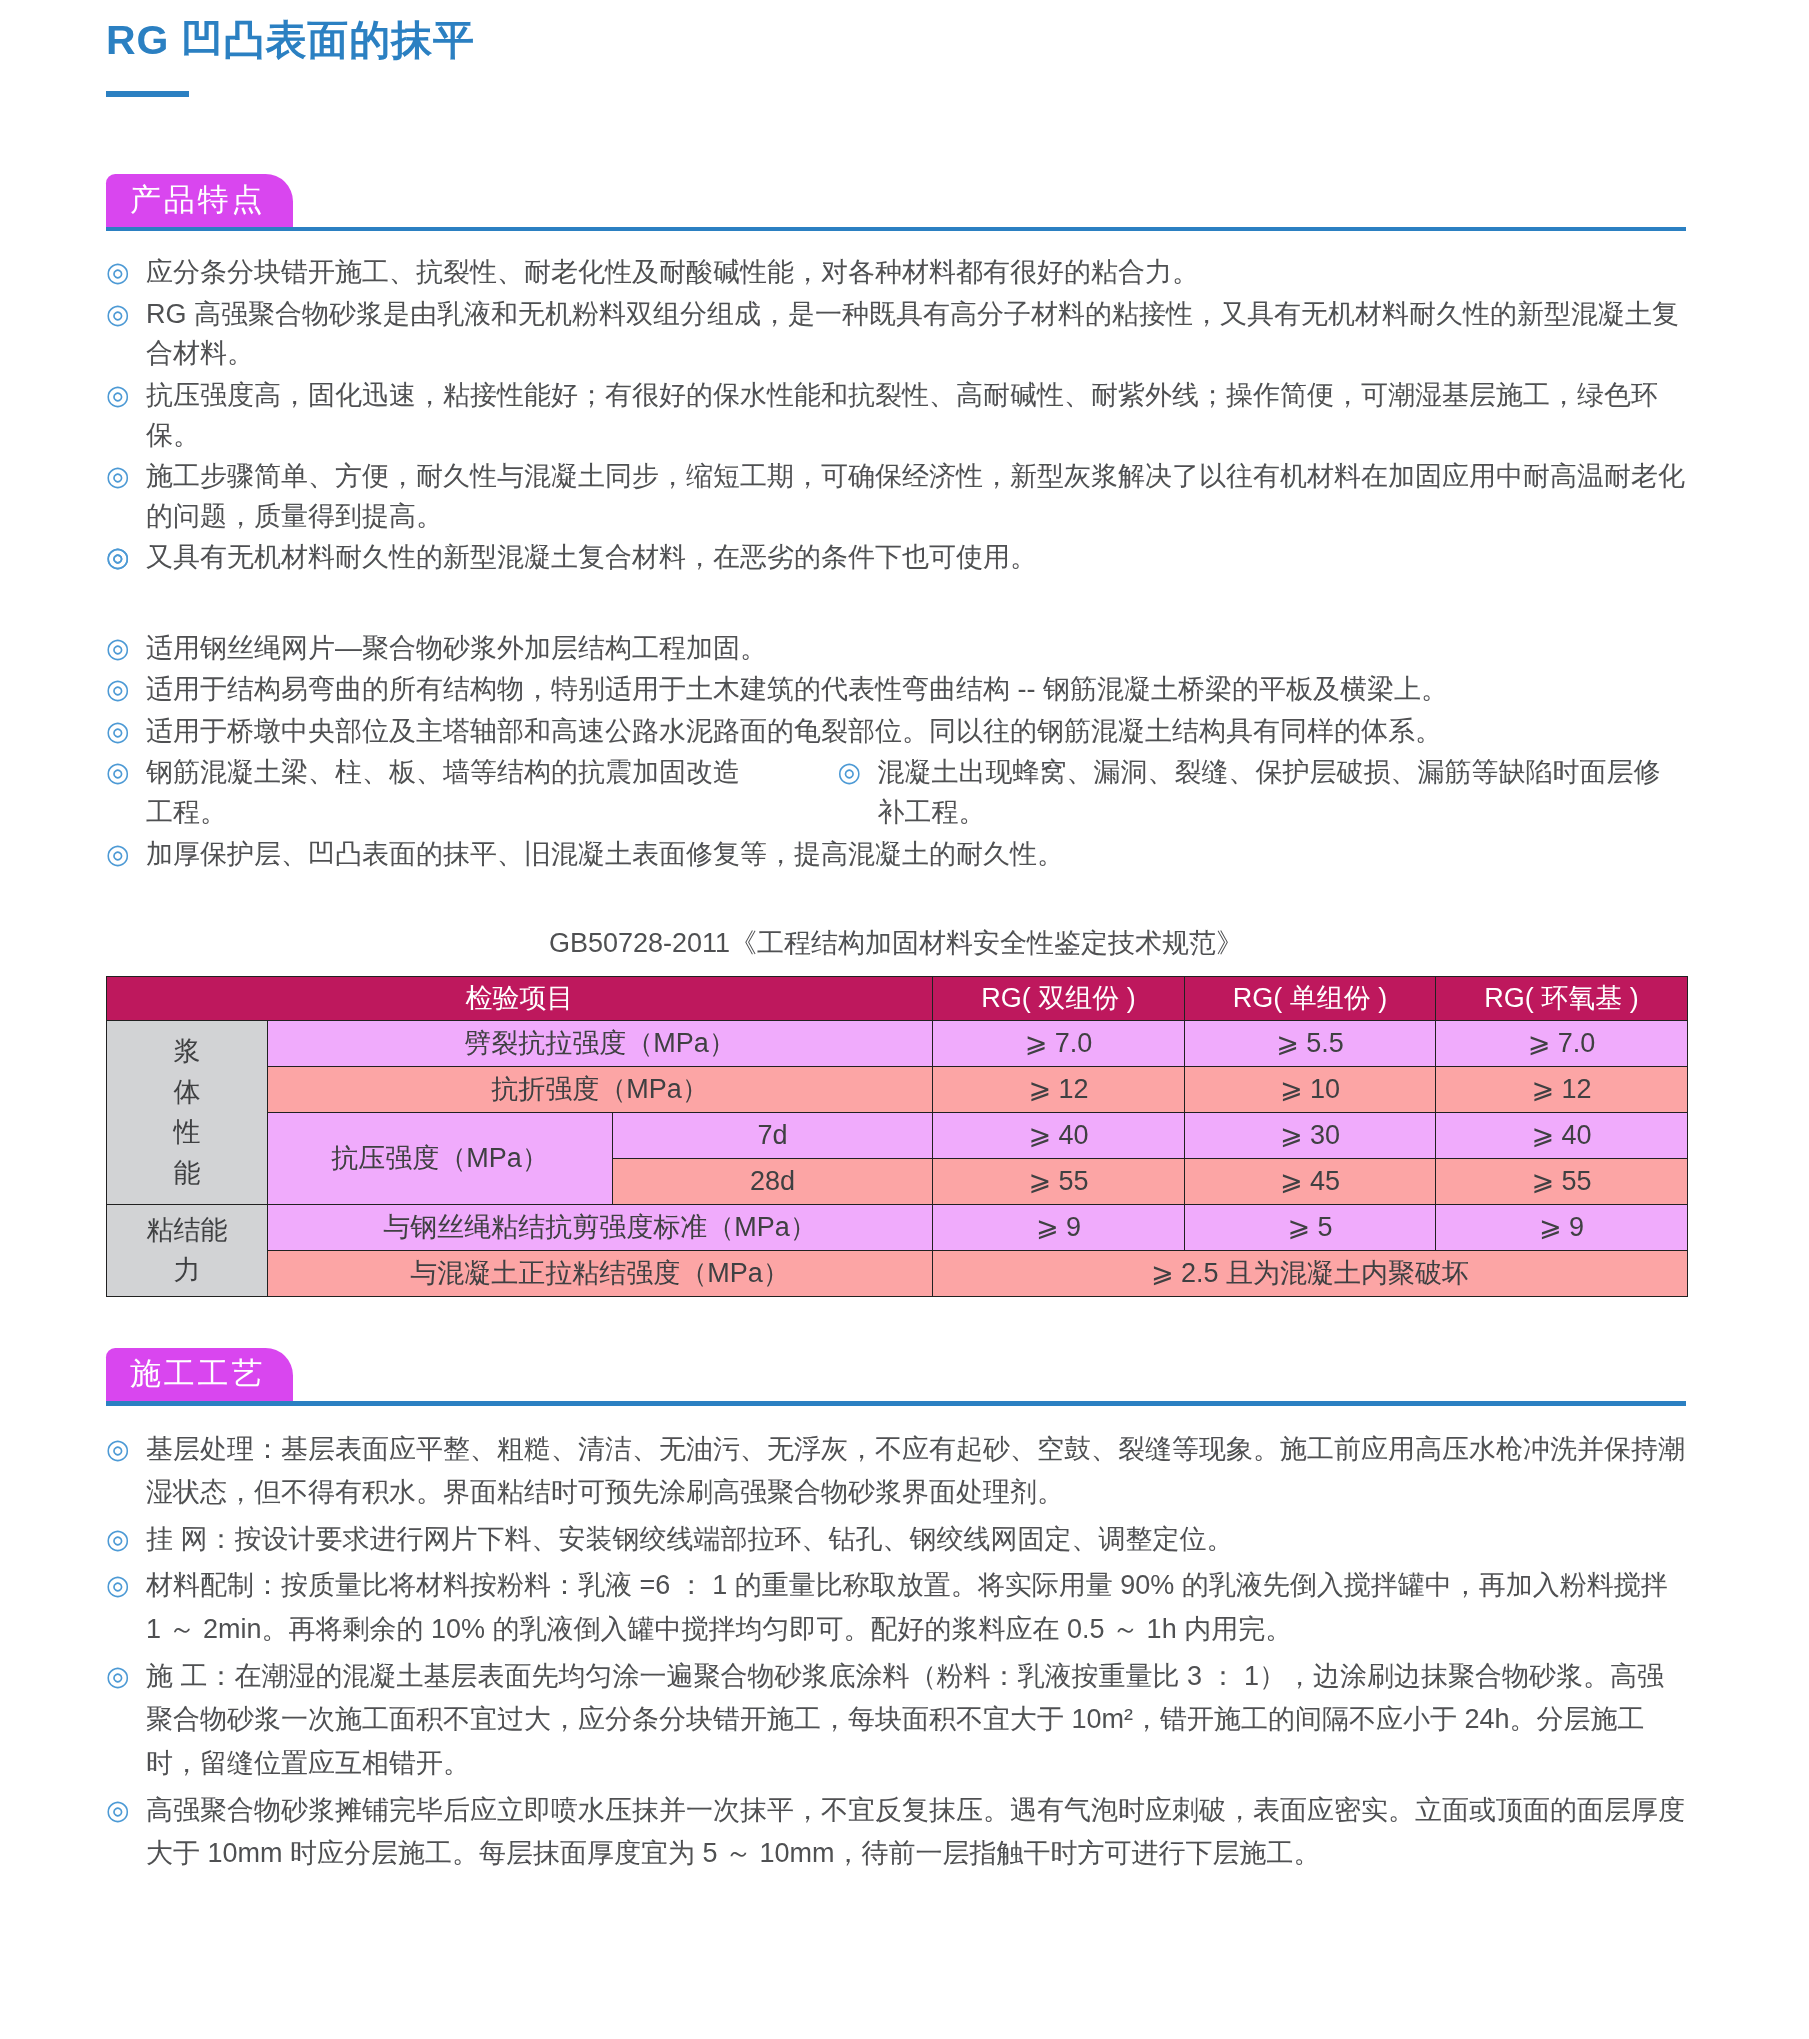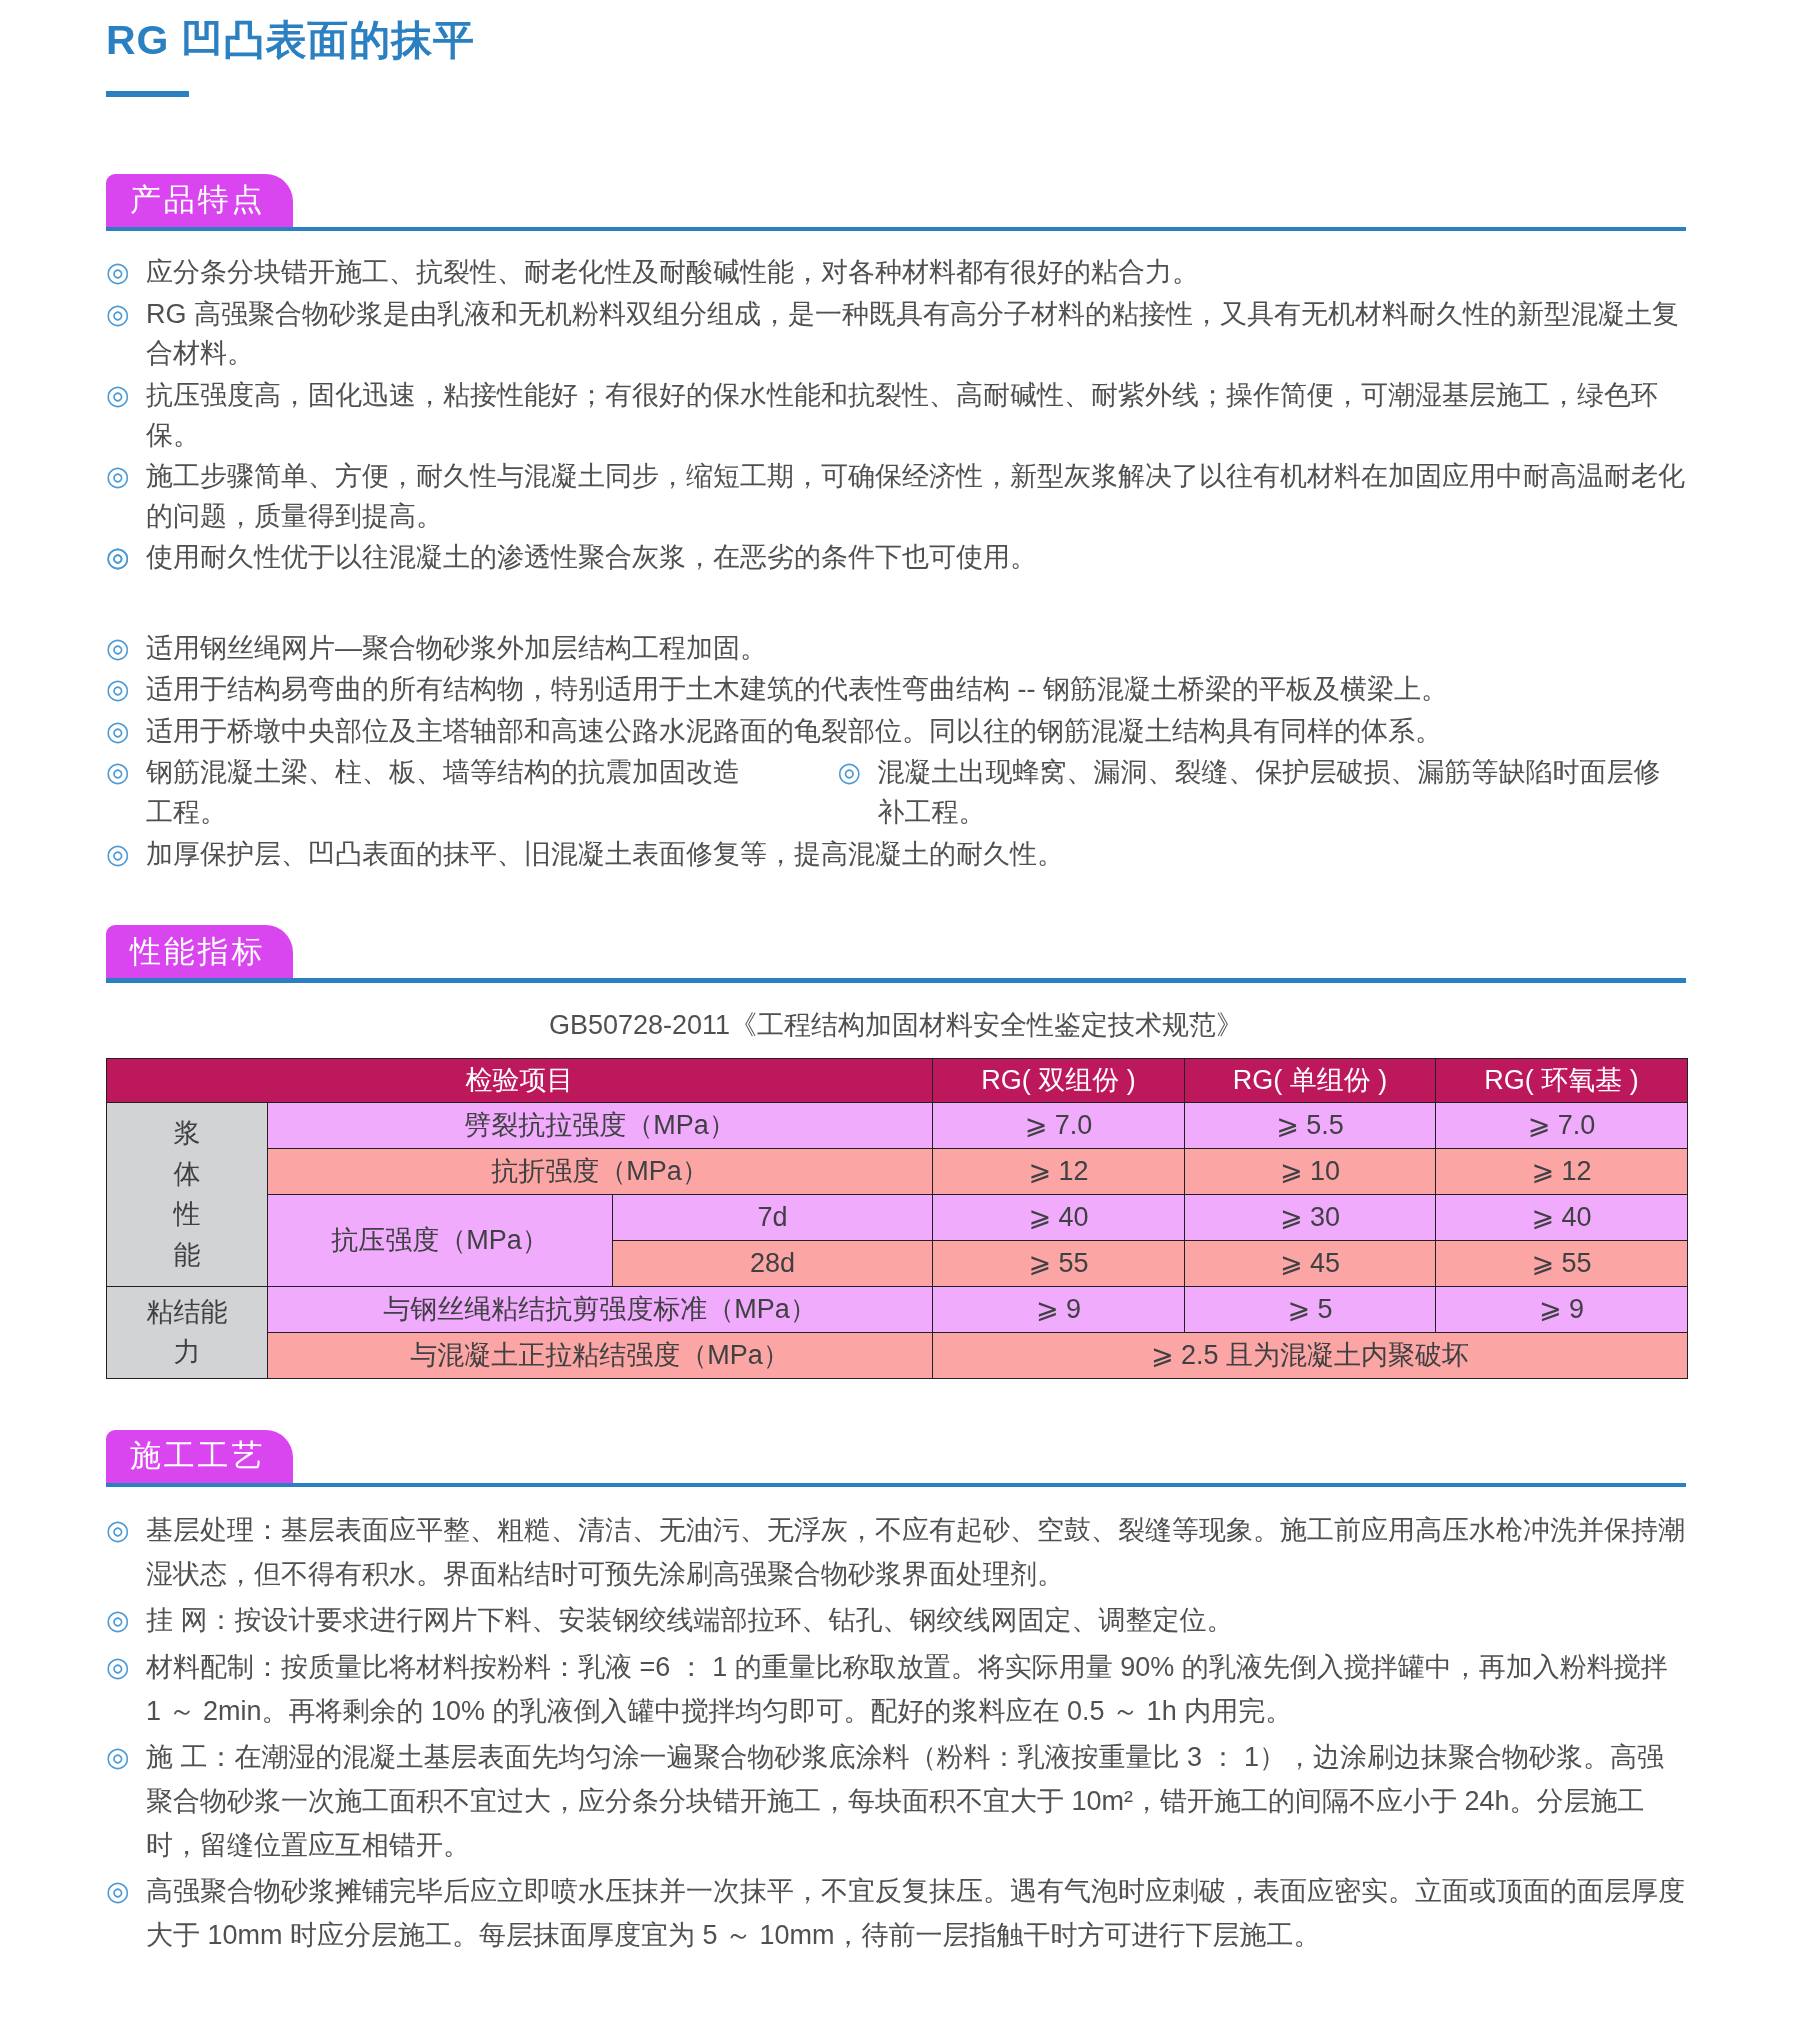--- a/index.html
+++ b/index.html
@@ -125,42 +125,38 @@
     <div class="sec-head">
       <div class="badge">产品特点</div>
       <div class="sec-rule"></div>
     </div>
     <ul class="bullets">
       <li><span class="bm">◎</span><span>应分条分块错开施工、抗裂性、耐老化性及耐酸碱性能，对各种材料都有很好的粘合力。</span></li>
       <li><span class="bm">◎</span><span>RG 高强聚合物砂浆是由乳液和无机粉料双组分组成，是一种既具有高分子材料的粘接性，又具有无机材料耐久性的新型混凝土复合材料。</span></li>
       <li><span class="bm">◎</span><span>抗压强度高，固化迅速，粘接性能好；有很好的保水性能和抗裂性、高耐碱性、耐紫外线；操作简便，可潮湿基层施工，绿色环保。</span></li>
       <li><span class="bm">◎</span><span>施工步骤简单、方便，耐久性与混凝土同步，缩短工期，可确保经济性，新型灰浆解决了以往有机材料在加固应用中耐高温耐老化的问题，质量得到提高。</span></li>
       <li><span class="bm">◎</span></li>
-      <li><span class="bm">◎</span><span>使用耐久性优于以往混凝土的渗透性聚合灰浆，在恶劣的条件下也可使用。</span></li>
+      <li><span class="bm">◎</span><span>又具有无机材料耐久性的新型混凝土复合材料，在恶劣的条件下也可使用。</span></li>
     </ul>
   </section>
 
   <section class="sec">
     <ul class="bullets">
       <li><span class="bm">◎</span><span>适用钢丝绳网片—聚合物砂浆外加层结构工程加固。</span></li>
       <li><span class="bm">◎</span><span>适用于结构易弯曲的所有结构物，特别适用于土木建筑的代表性弯曲结构 -- 钢筋混凝土桥梁的平板及横梁上。</span></li>
       <li><span class="bm">◎</span><span>适用于桥墩中央部位及主塔轴部和高速公路水泥路面的龟裂部位。同以往的钢筋混凝土结构具有同样的体系。</span></li>
       <li class="dual">
         <span class="bi"><span class="bm">◎</span><span>钢筋混凝土梁、柱、板、墙等结构的抗震加固改造工程。</span></span>
         <span class="bi second"><span class="bm">◎</span><span>混凝土出现蜂窝、漏洞、裂缝、保护层破损、漏筋等缺陷时面层修补工程。</span></span>
       </li>
       <li><span class="bm">◎</span><span>加厚保护层、凹凸表面的抹平、旧混凝土表面修复等，提高混凝土的耐久性。</span></li>
     </ul>
   </section>
 
   <section class="sec">
-    <div class="sec-head">
-      <div class="badge">性能指标</div>
-      <div class="sec-rule"></div>
-    </div>
     <div class="tbl-caption">GB50728-2011《工程结构加固材料安全性鉴定技术规范》</div>
     <table class="perf">
       <colgroup>
         <col style="width:161px">
           <col style="width:345px">
           <col style="width:320px">
         <col style="width:252px">
           <col style="width:251px">
           <col style="width:252px">
       </colgroup>

